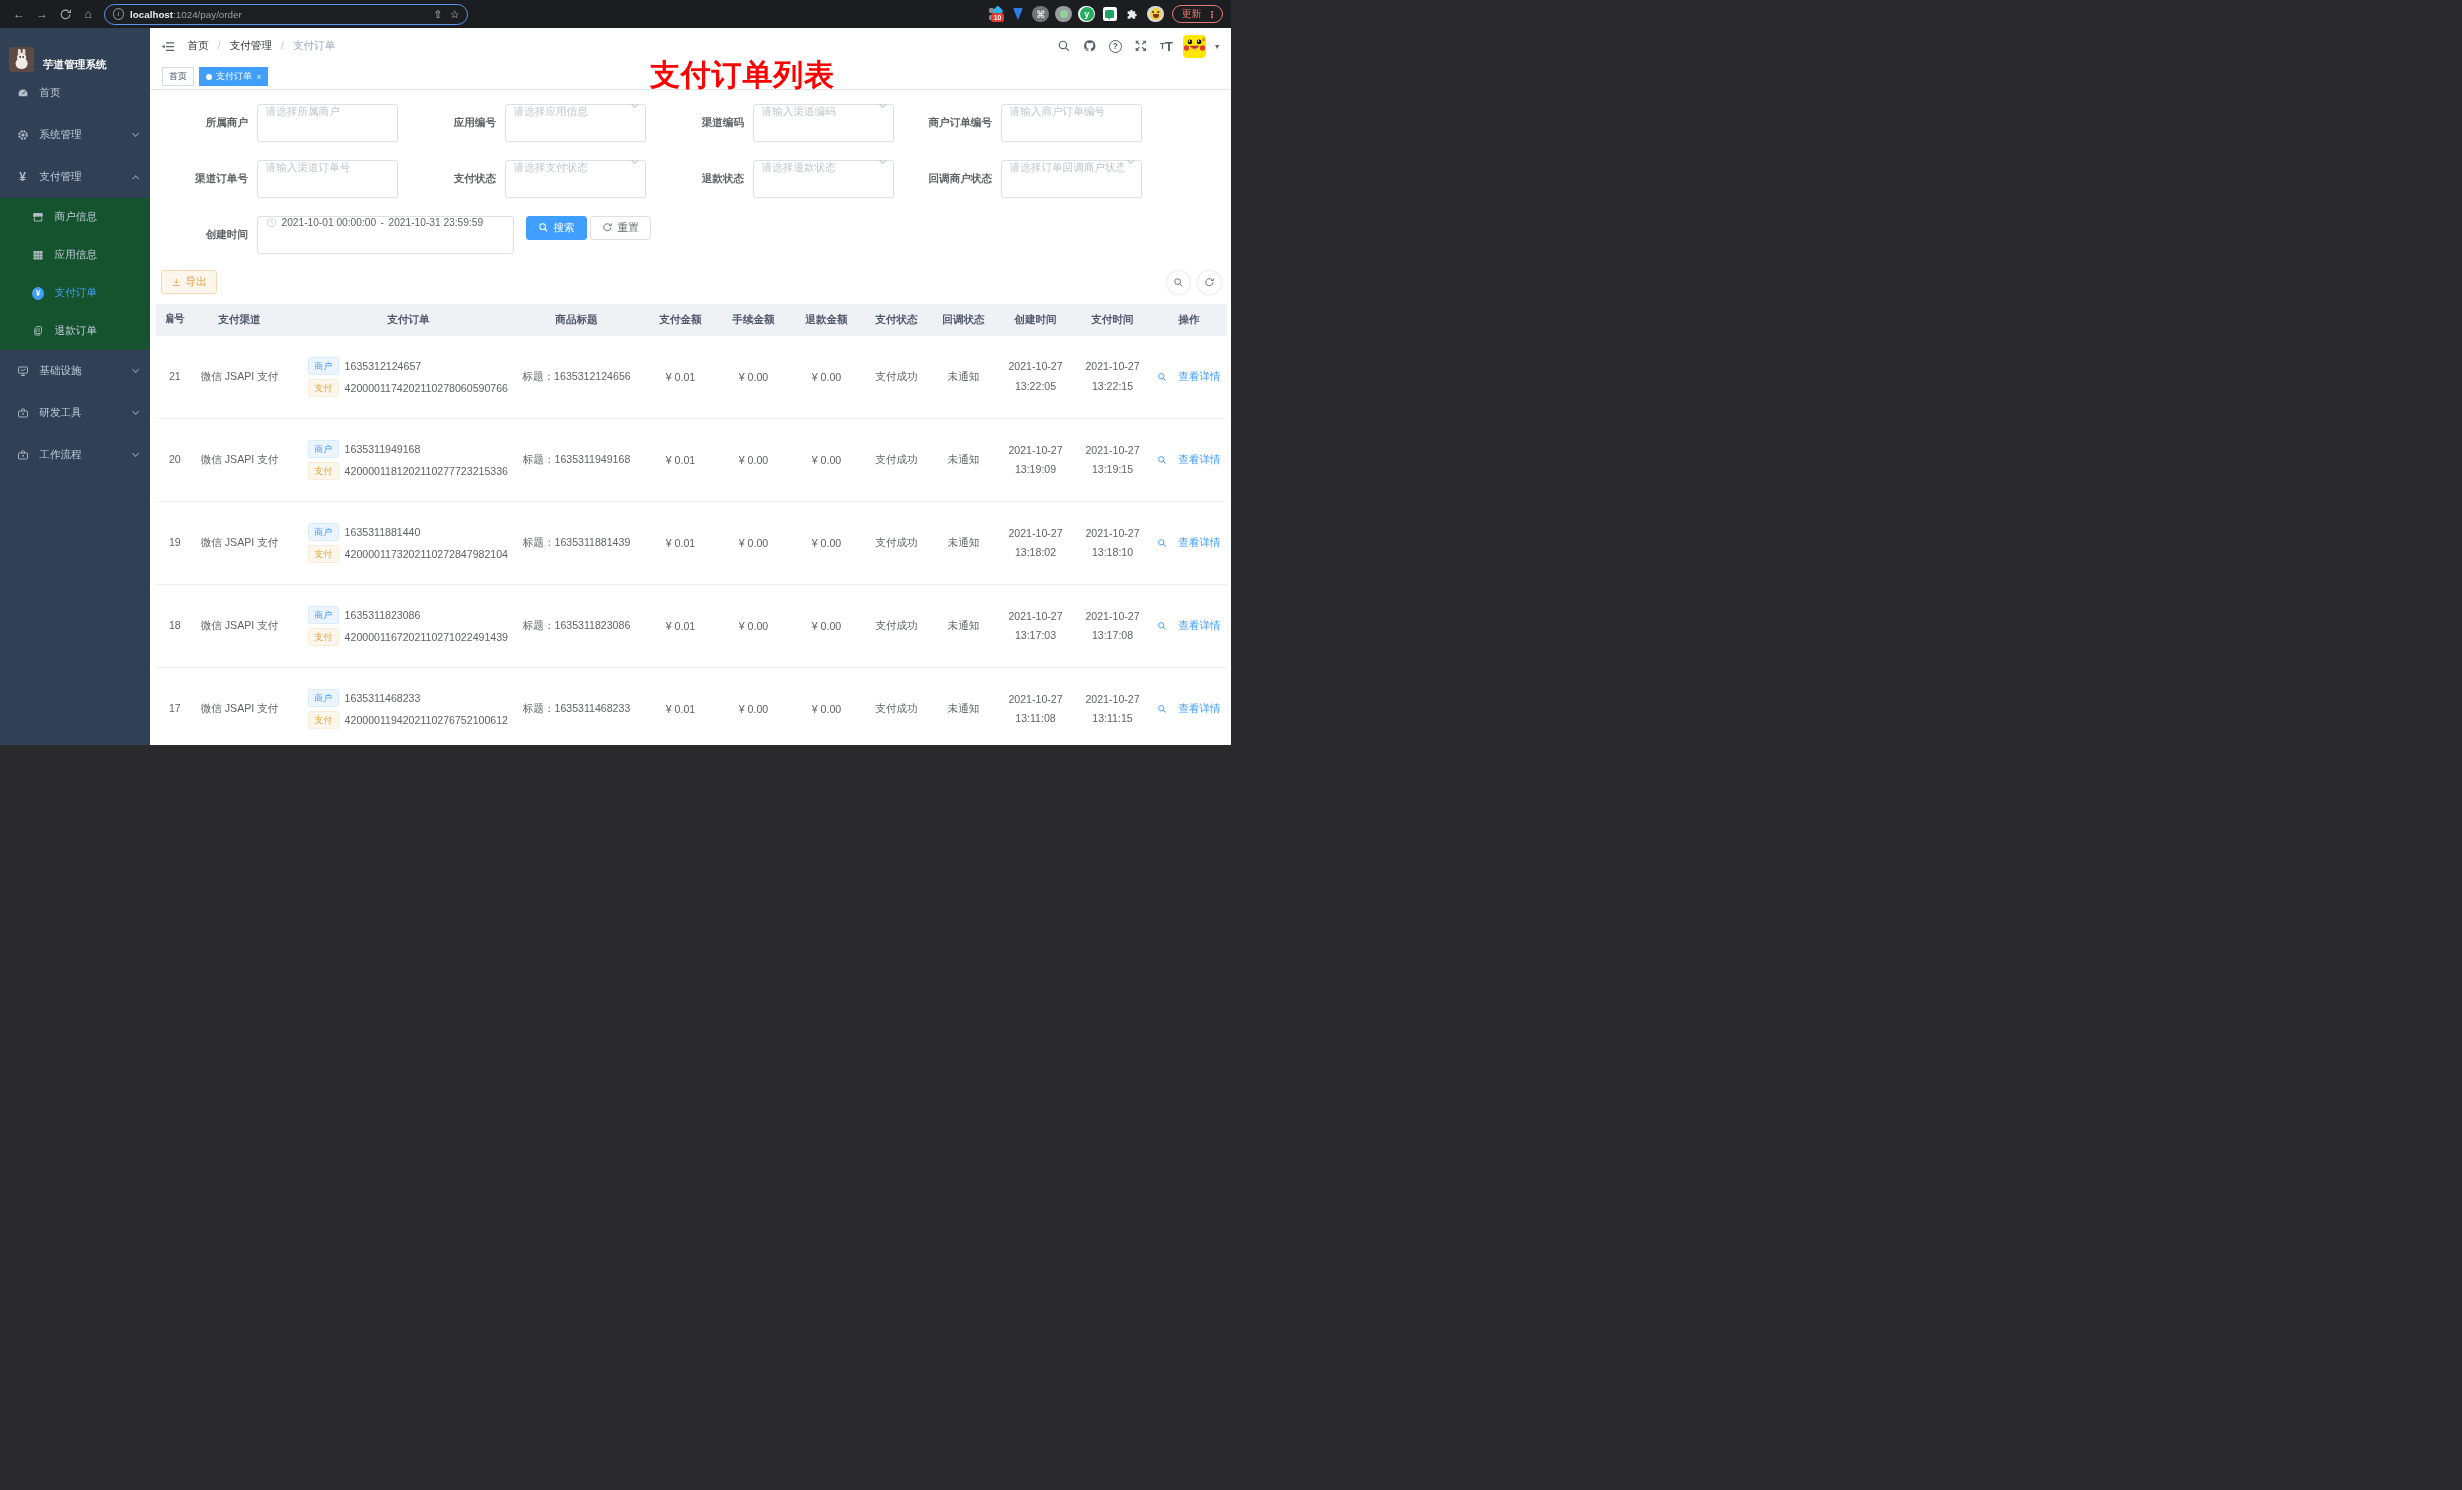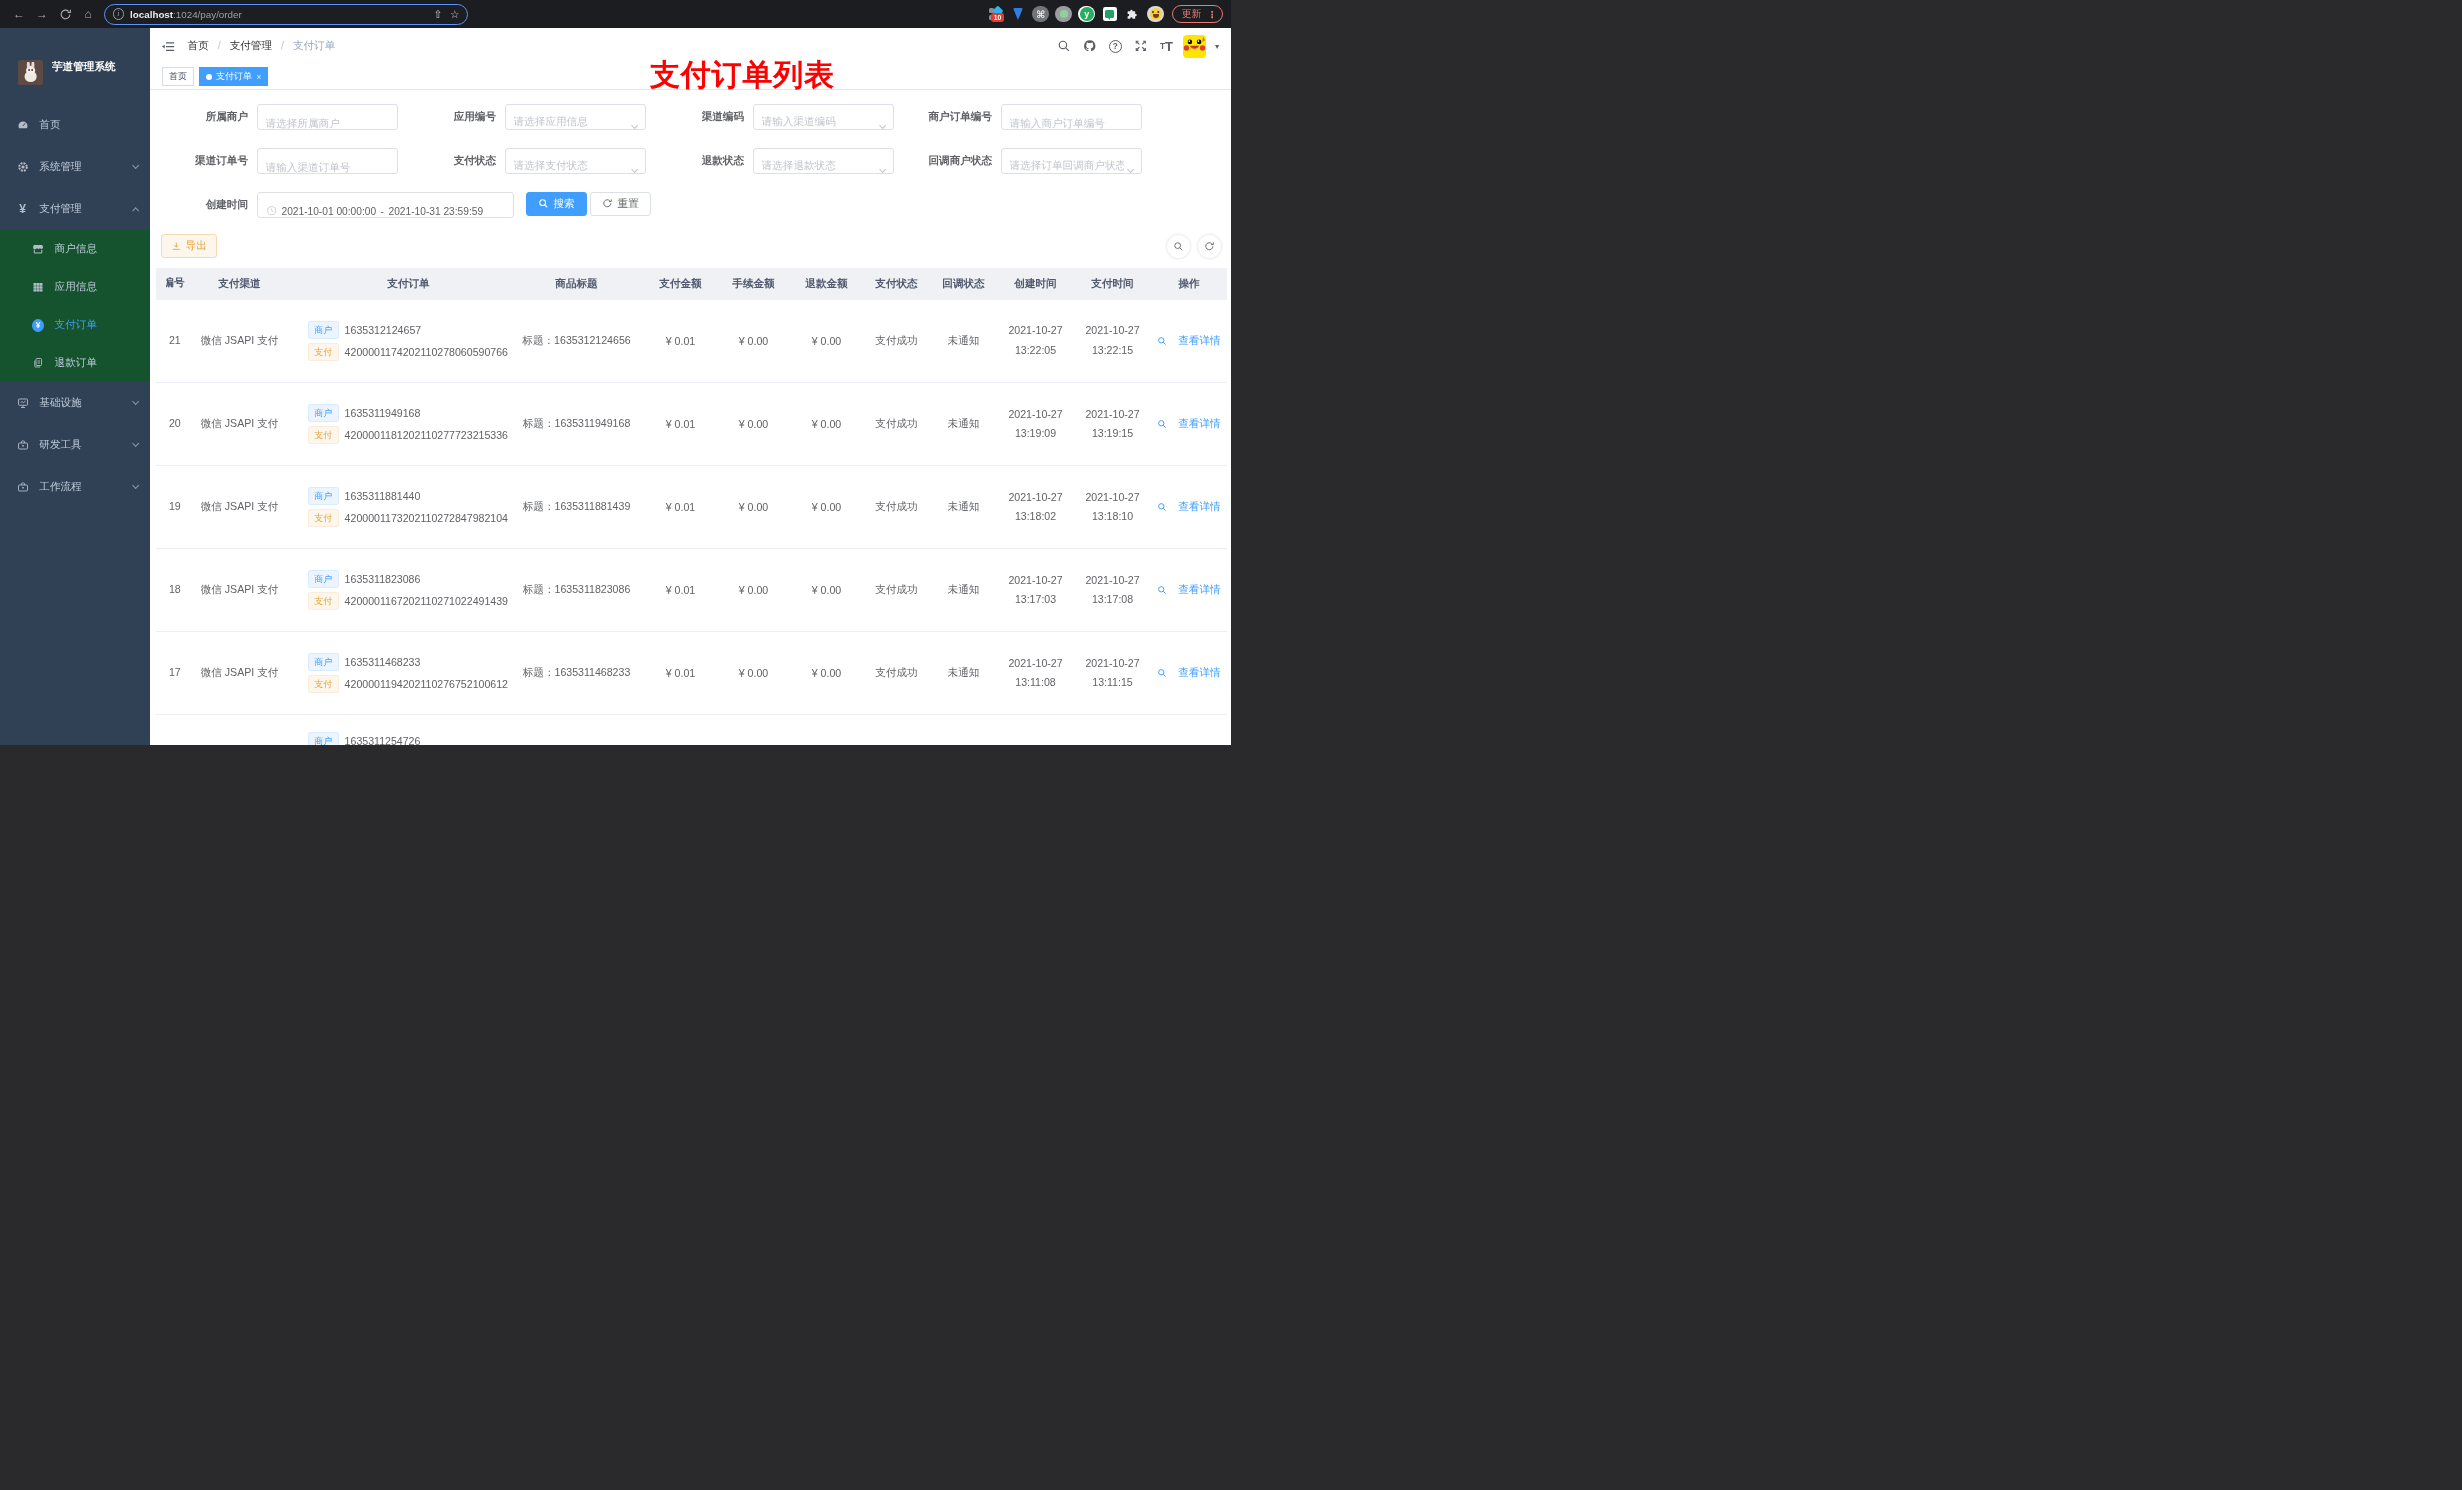--- a/index.html
+++ b/index.html
@@ -43,21 +43,21 @@
   .emoji i { width:12px; height:12px; border-radius:50%; background:#f7cf3f; position:relative; display:block; }
   .emoji i:before { content:""; position:absolute; left:2.3px; top:3px; width:1.9px; height:1.9px; background:#333; border-radius:50%; box-shadow:5.3px 0 0 #333; }
   .emoji i:after { content:""; position:absolute; left:3px; top:6px; width:6px; height:3.8px; background:#7b3a1e; border-radius:0 0 6px 6px; }
   .update-pill { display:flex; align-items:center; gap:6px; border:1.5px solid #e77b73; color:#e77b73;
     border-radius:11.4px; padding:1.5px 4.5px 1.5px 9px; font-size:9.8px; margin-left:4.5px; }
   .update-pill .dots { letter-spacing:0.8px; font-weight:700; }
   
   .app { display:flex; height:717px; }
   
   .sidebar { width:150px; background:#304156; flex:0 0 auto; color:#bfcbd9; overflow:hidden; }
-  .logo-row { height:44px; display:flex; align-items:flex-start; padding-left:18px; gap:9px;margin-top:32px; }
+  .logo-row { height:44px; display:flex; align-items:flex-end; padding-left:9px; gap:9px; }
   .logo-img { width:25px; height:25px; border-radius:2.3px; background:#5d4a42; overflow:hidden; position:relative; }
   .logo-img svg { position:absolute; left:1.5px; top:2.3px; width:22px; height:22px; }
   .logo-title { color:#fff; font-weight:700; font-size:10.6px; white-space:nowrap; }
   .menu-item { height:42px; display:flex; align-items:center; padding:0 12px 0 16.7px; cursor:pointer; font-size:10.6px; }
   .menu-item .mi { width:12px; height:12px; margin-right:10.6px; color:#b4bcc8; display:flex; align-items:center; justify-content:center; flex:0 0 auto; }
   .menu-item .mi svg { width:12px; height:12px; }
   .menu-item .yen-txt { font-weight:700; font-size:12px; color:#b4bcc8; }
   .menu-item .lbl { flex:1; }
   .chev { width:5.3px; height:5.3px; border-right:1.1px solid #8a97a8; border-bottom:1.1px solid #8a97a8; transform:rotate(45deg); margin-top:-2.3px; }
   .chev.up { transform:rotate(-135deg); margin-top:3px; }
@@ -92,21 +92,21 @@
   .tag-item { height:19.7px; display:flex; align-items:center; padding:0 6px; border:0.8px solid #d8dce5; background:#fff;
     color:#495060; font-size:9px; cursor:pointer; }
   .tag-item.active { background:#409eff; border-color:#409eff; color:#fff; }
   .tag-item .tdot { width:6px; height:6px; border-radius:50%; background:#fff; margin-right:4.5px; }
   .tag-item .tclose { margin-left:4.5px; font-size:8.3px; opacity:.9; }
   
   .content { flex:1; padding:13.6px 6px 0 6px; background:#fff; position:relative; overflow:hidden; }
   .frow { display:flex; margin-bottom:18px; }
   .fitem { width:248px; display:flex; align-items:center; flex:0 0 auto; }
   .fitem .flabel { width:101px; text-align:right; padding-right:9px; color:#606266; font-weight:700; font-size:10.6px; flex:0 0 auto; white-space:nowrap; }
-  .control { height:26px; border:0.8px solid #dcdfe6; border-radius:3px; background:#fff; display:flex; align-items:flex-end;
+  .control { height:38px; border:0.8px solid #dcdfe6; border-radius:3px; background:#fff; display:flex; align-items:flex-start;
     padding:0 7.6px; width:141px; font-size:10.6px; }
   .control input { border:none; outline:none; width:100%; font-size:10.6px; color:#606266; font-family:inherit; background:transparent; }
   .control input::placeholder { color:#c0c4cc; }
   .fake-select { justify-content:space-between; cursor:pointer; }
   .fake-select .ph { color:#c0c4cc; white-space:nowrap; overflow:hidden; }
   .fake-select .chev { border-color:#c0c4cc; flex:0 0 auto; margin-left:4.5px; }
   .date-range { width:257px; color:#606266; gap:4.5px; }
   .date-range svg { width:11.4px; height:11.4px; color:#c0c4cc; flex:0 0 auto; }
   .date-range .dt { white-space:nowrap; font-size:10.2px; }
   .btn { height:24px; border-radius:3px; display:inline-flex; align-items:center; justify-content:center; gap:4.5px;

